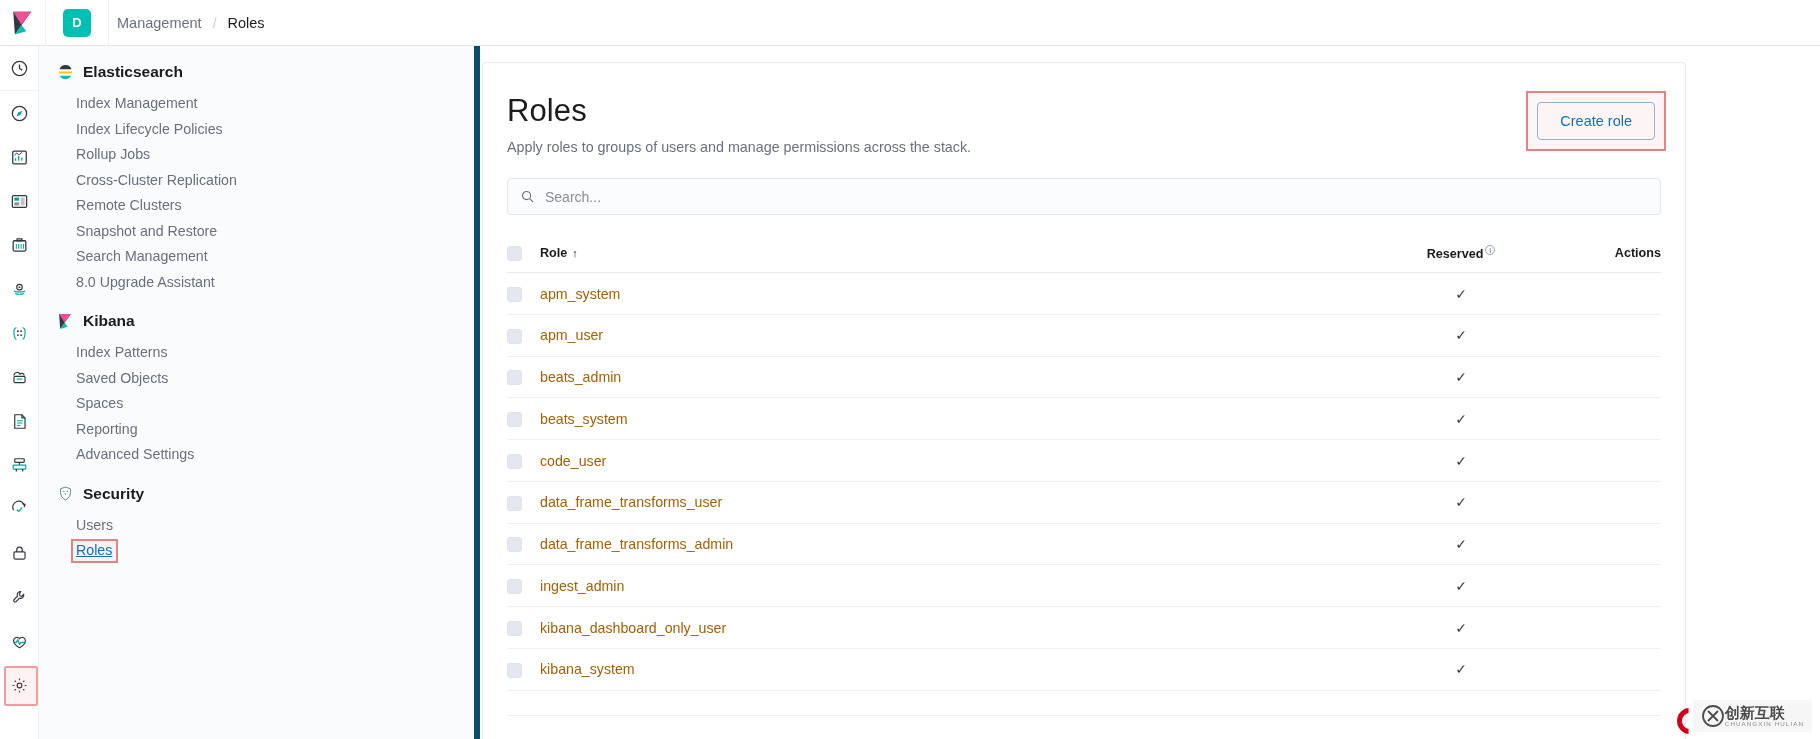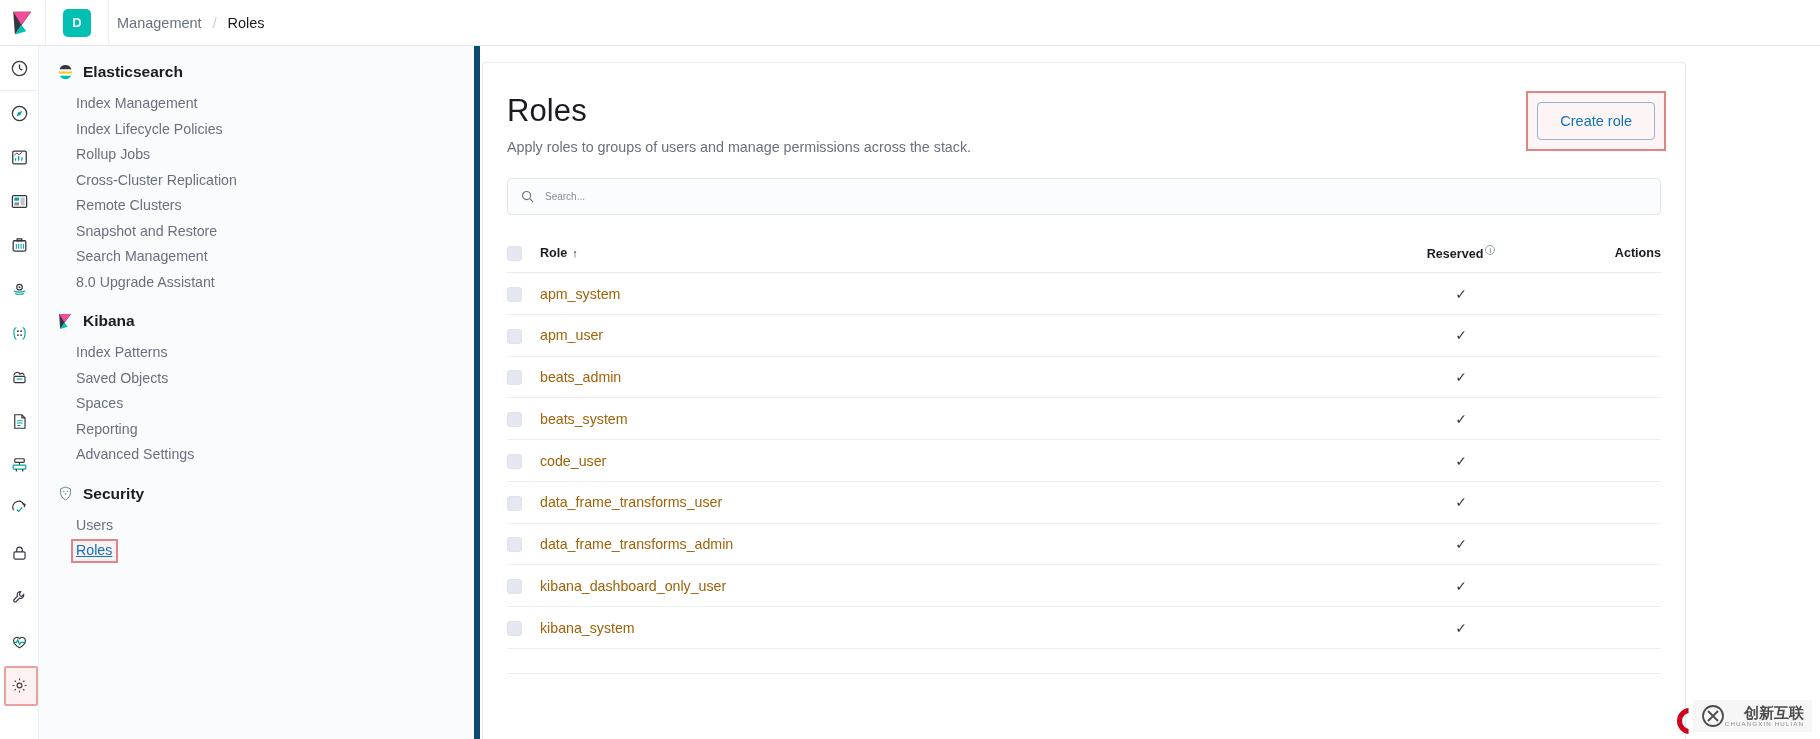--- a/index.html
+++ b/index.html
@@ -101,21 +101,21 @@
   }
 
   .search-row { margin-top: 23px; }
   .search-box {
     height: 37px; border: 1px solid #e3e6ef; border-radius: 4px; background: #fbfcfe;
     display: flex; align-items: center; padding: 0 12px; gap: 10px;
   }
   .search-box svg { width: 15px; height: 15px; display: block; flex: 0 0 15px; }
   .search-input {
     border: 0; outline: 0; background: transparent; flex: 1;
-    font-size: 10px; color: #343741; font-family: "Liberation Sans", sans-serif;
+    font-size: 14px; color: #343741; font-family: "Liberation Sans", sans-serif;
   }
   .search-input::placeholder { color: #878c96; }
 
   
   table.roles { width: 100%; border-collapse: collapse; margin-top: 20px; }
   table.roles th {
     font-size: 12.6px; font-weight: bold; color: #1a1c21; text-align: left;
     padding: 10px 0 11px 0; border-bottom: 1px solid #e6e9f0;
   }
   table.roles td {
@@ -136,21 +136,21 @@
     display: inline-block; width: 10px; height: 10px; border-radius: 50%;
     border: 1px solid #98a2b3; color: #98a2b3; font-size: 8px; line-height: 9px;
     text-align: center; vertical-align: super; margin-left: 2px;
   }
   .check-mark { color: #343741; font-size: 14px; }
 
   
   .watermark {
     position: absolute; right: 8px; bottom: 7px;
     display: flex; align-items: center; gap: 0;
-    background: rgba(244,244,244,0.85); padding: 4px 8px; border-radius: 2px; text-align: right;
+    background: rgba(244,244,244,0.85); padding: 4px 8px; border-radius: 2px;
   }
   .wm-logo { width: 24px; height: 24px; display: block; }
   .wm-text-main { font-size: 15px; font-weight: bold; color: #4c4c4c; line-height: 1.05; }
   .wm-text-sub { font-size: 6.2px; color: #8a8a8a; letter-spacing: 1.1px; }
   .wm-red-arc {
     position: absolute; left: -16px; bottom: -2px; width: 26px; height: 26px;
     border: 5px solid #d0021b; border-radius: 50%;
     clip-path: polygon(0 0, 45% 0, 45% 100%, 0 100%);
   }
 </style>
@@ -405,20 +405,26 @@
           <td class="col-actions"></td>
         </tr>
         <tr>
           <td class="col-check"><span class="cb"></span></td>
           <td><span class="role-link">data_frame_transforms_admin</span></td>
           <td class="col-reserved"><span class="check-mark">✓</span></td>
           <td class="col-actions"></td>
         </tr>
         <tr>
           <td class="col-check"><span class="cb"></span></td>
+          <td><span class="role-link">ingest_admin</span></td>
+          <td class="col-reserved"><span class="check-mark">✓</span></td>
+          <td class="col-actions"></td>
+        </tr>
+        <tr>
+          <td class="col-check"><span class="cb"></span></td>
           <td><span class="role-link">kibana_dashboard_only_user</span></td>
           <td class="col-reserved"><span class="check-mark">✓</span></td>
           <td class="col-actions"></td>
         </tr>
         <tr>
           <td class="col-check"><span class="cb"></span></td>
           <td><span class="role-link">kibana_system</span></td>
           <td class="col-reserved"><span class="check-mark">✓</span></td>
           <td class="col-actions"></td>
         </tr>

